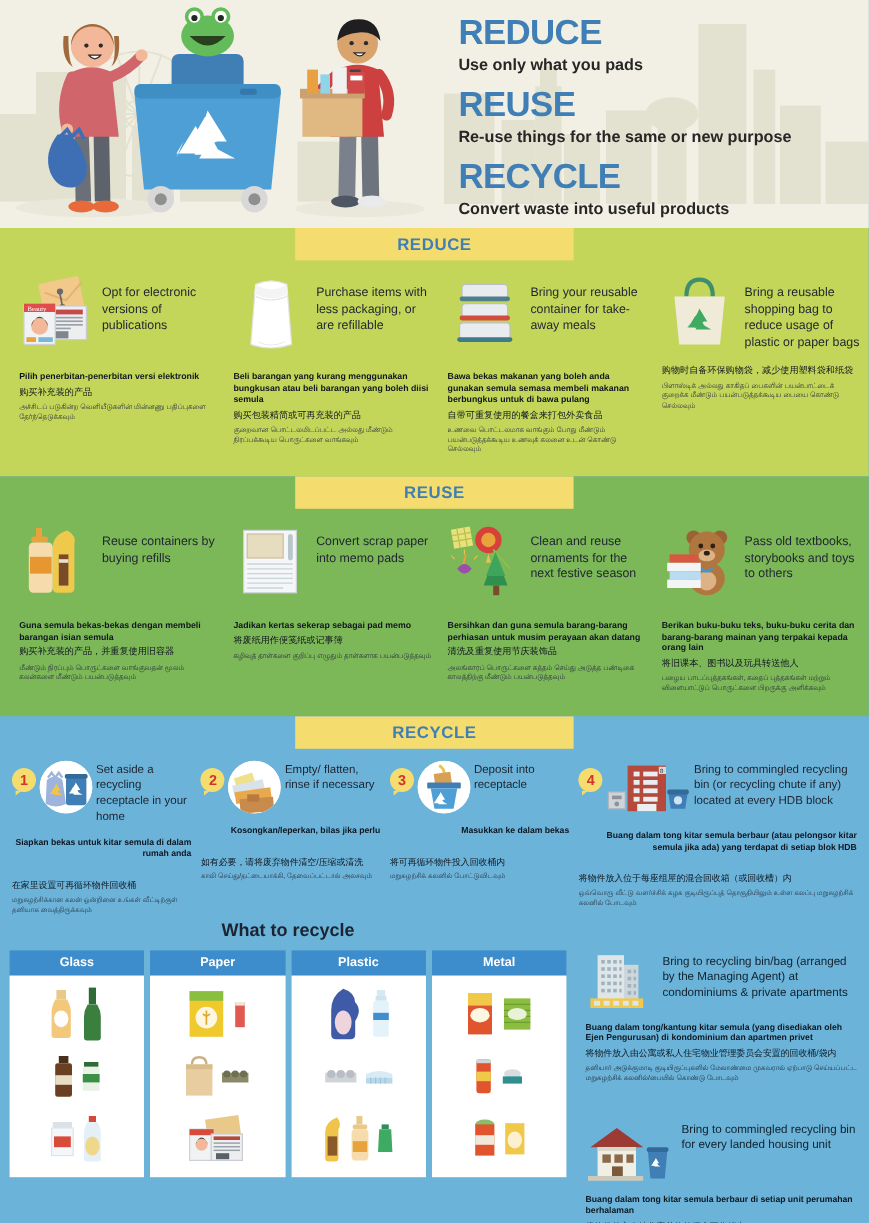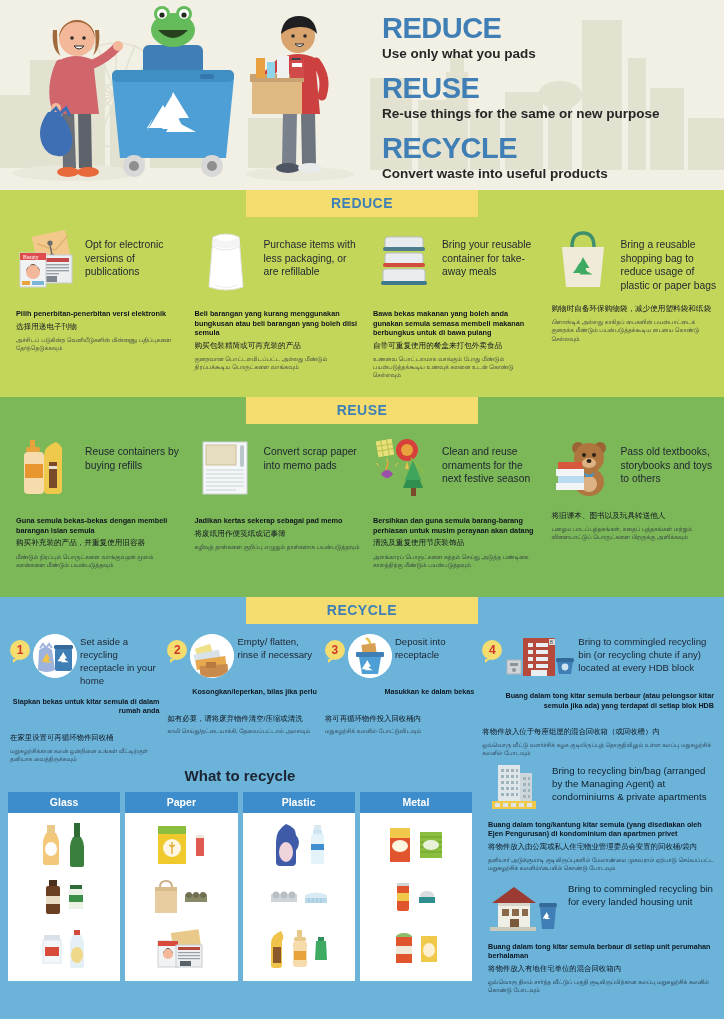--- a/index.html
+++ b/index.html
@@ -98,21 +98,21 @@
     border-radius: 50%; background: #ffffff;
     position: relative; overflow: hidden;
   }
   .step-en { font-size: 9.6px; line-height: 1.35; color: #1e2430; padding-top: 2px; }
   .step-ms { font-size: 7.2px; font-weight: bold; line-height: 1.32; color: #10161f; margin-top: 9px; text-align: right; }
   .step-zh { font-size: 7.4px; line-height: 1.35; color: #10161f; margin-top: 17px; }
   .step-ta { font-size: 5.8px; line-height: 1.4; color: #2a3340; margin-top: 4px; }
 
   
   .housing { padding: 0 8px; }
-  .house-note { margin-bottom: 9px; }
+  .house-note { margin-bottom: 9px; margin-top: 31px; }
   .house-head { display: flex; align-items: flex-start; gap: 8px; }
   .house-icon { width: 56px; flex: 0 0 56px; height: 52px; position: relative; }
   .house-en { font-size: 9.7px; line-height: 1.36; color: #11202c; padding-top: 1px; }
   .house-ms { font-size: 7.2px; font-weight: bold; line-height: 1.3; color: #0d1822; margin-top: 5px; }
   .house-zh { font-size: 7.4px; line-height: 1.35; color: #0d1822; margin-top: 3px; }
   .house-ta { font-size: 5.8px; line-height: 1.4; color: #1d2a36; margin-top: 4px; }
 
   
   .recycle-table-wrap { padding: 0 8px; }
   .wtr-title {
@@ -315,21 +315,21 @@
             <text x="7" y="30" font-size="5.5" fill="#fff" font-family="Liberation Serif, serif">Beauty</text>
             <circle cx="17" cy="43" r="7" fill="#f3b79a"></circle>
             <path d="M10 43 a7 7 0 0 1 14 0 q-3 -8 -7 -8 t-7 8z" fill="#5b4333"></path>
             <rect x="6" y="52" width="8" height="4" fill="#e8a33d"></rect>
             <rect x="16" y="52" width="12" height="4" fill="#7bb6d9"></rect>
           </svg>
         </div>
         <div class="tip-en">Opt for electronic versions of publications</div>
       </div>
       <div class="tip-ms">Pilih penerbitan-penerbitan versi elektronik</div>
-      <div class="tip-zh">选择用递电子刊物</div>
+      <div class="tip-zh">购买补充装的产品</div>
       <div class="tip-ta">அச்சிடப் படுகின்ற வெளியீடுகளின் மின்னணு பதிப்புகளை தேர்ந்தெடுக்கவும்</div>
     </div>
 
     <div class="tip">
       <div class="tip-head">
         <div class="tip-icon">
           <svg viewBox="0 0 62 68" width="62" height="68">
             <path d="M18 8 q13 -6 26 0 l4 50 q-17 6 -34 0z" fill="#ffffff" stroke="#e2e2e2"></path>
             <path d="M18 8 q13 8 26 0 l1 8 q-14 7 -28 0z" fill="#f4f4f4"></path>
             <path d="M44 18 q-14 6 -26 0" stroke="#e6e6e6" fill="none"></path>
@@ -475,20 +475,21 @@
             <ellipse cx="37" cy="48" rx="8" ry="8" fill="#ddb284"></ellipse>
             <path d="M31 36 l6 3 l6 -3 l-3 5 l-6 0z" fill="#4c94c4"></path>
             <rect x="6" y="26" width="24" height="7" fill="#d8573f"></rect>
             <rect x="4" y="33" width="28" height="7" fill="#f2f4f6"></rect>
             <rect x="6" y="40" width="26" height="7" fill="#b9dcf0"></rect>
             <rect x="4" y="47" width="28" height="7" fill="#f2f4f6"></rect>
           </svg>
         </div>
         <div class="tip-en">Pass old textbooks, storybooks and toys to others</div>
       </div>
+      <div class="tip-ms">Berikan buku-buku teks, buku-buku cerita dan barang-barang mainan yang terpakai kepada orang lain</div>
       <div class="tip-zh">将旧课本、图书以及玩具转送他人</div>
       <div class="tip-ta">பழைய பாடப்புத்தகங்கள், கதைப் புத்தகங்கள் மற்றும் விளையாட்டுப் பொருட்களை பிறருக்கு அளிக்கவும்</div>
     </div>
 
   </div>
 </div>
 
 <div class="band band-recycle">
   <div class="band-title-wrap">
     <div class="band-title">RECYCLE</div>

